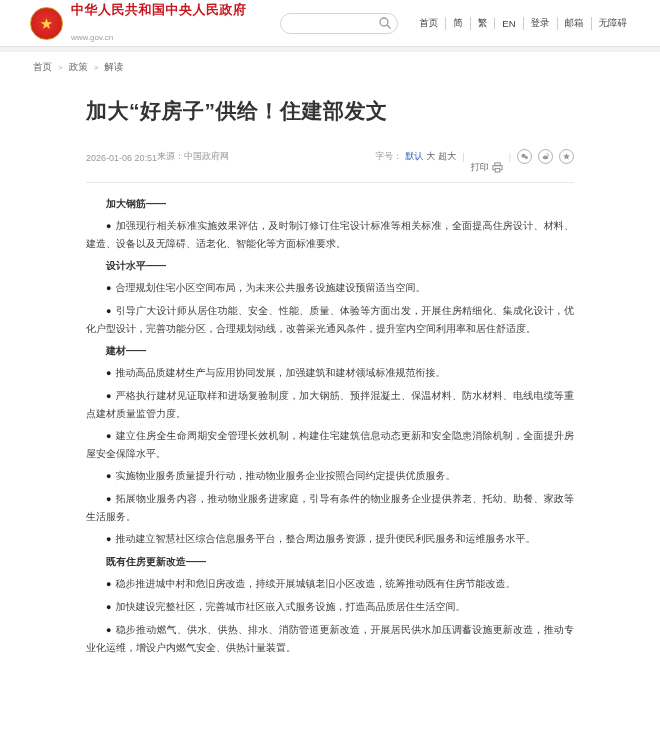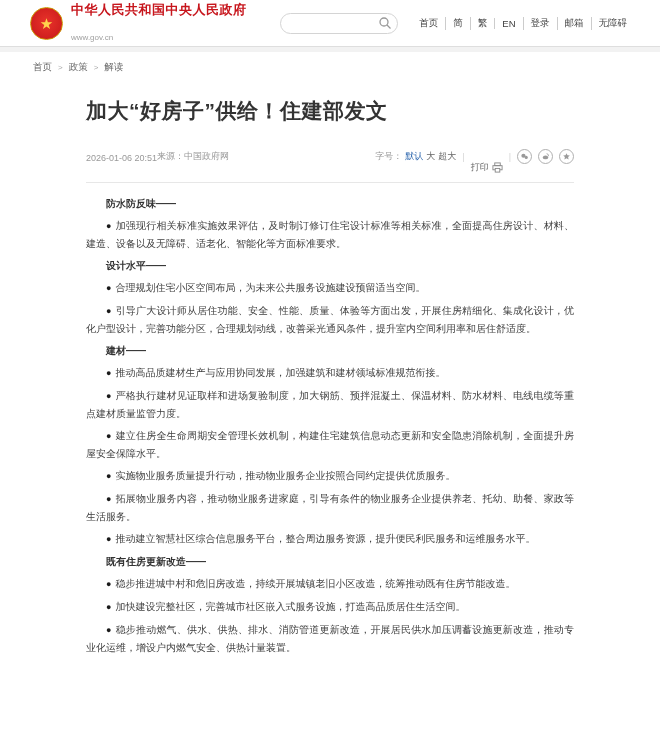--- a/index.html
+++ b/index.html
@@ -174,21 +174,21 @@
         <span class="share-circle">
           <svg viewBox="0 0 12 12" width="9" height="9">
             <path d="M6 1.5 L7.3 4.4 L10.4 4.7 L8.1 6.8 L8.8 9.9 L6 8.3 L3.2 9.9 L3.9 6.8 L1.6 4.7 L4.7 4.4 Z" fill="#9a9a9a"></path>
           </svg>
         </span>
       </span>
     </div>
   </div>
 
   <div class="article-body">
-      <p class="sec-heading">防水防反味——</p>
+      <p class="sec-heading">加大钢筋——</p>
       <p><span class="dot">●</span>加强现行相关标准实施效果评估，及时制订修订住宅设计标准等相关标准，全面提高住房设计、材料、建造、设备以及无障碍、适老化、智能化等方面标准要求。</p>
       <p class="sec-heading">设计水平——</p>
       <p><span class="dot">●</span>合理规划住宅小区空间布局，为未来公共服务设施建设预留适当空间。</p>
       <p><span class="dot">●</span>引导广大设计师从居住功能、安全、性能、质量、体验等方面出发，开展住房精细化、集成化设计，优化户型设计，完善功能分区，合理规划动线，改善采光通风条件，提升室内空间利用率和居住舒适度。</p>
       <p class="sec-heading">建材——</p>
       <p><span class="dot">●</span>推动高品质建材生产与应用协同发展，加强建筑和建材领域标准规范衔接。</p>
       <p><span class="dot">●</span>严格执行建材见证取样和进场复验制度，加大钢筋、预拌混凝土、保温材料、防水材料、电线电缆等重点建材质量监管力度。</p>
       <p><span class="dot">●</span>建立住房全生命周期安全管理长效机制，构建住宅建筑信息动态更新和安全隐患消除机制，全面提升房屋安全保障水平。</p>
       <p><span class="dot">●</span>实施物业服务质量提升行动，推动物业服务企业按照合同约定提供优质服务。</p>
       <p><span class="dot">●</span>拓展物业服务内容，推动物业服务进家庭，引导有条件的物业服务企业提供养老、托幼、助餐、家政等生活服务。</p>

